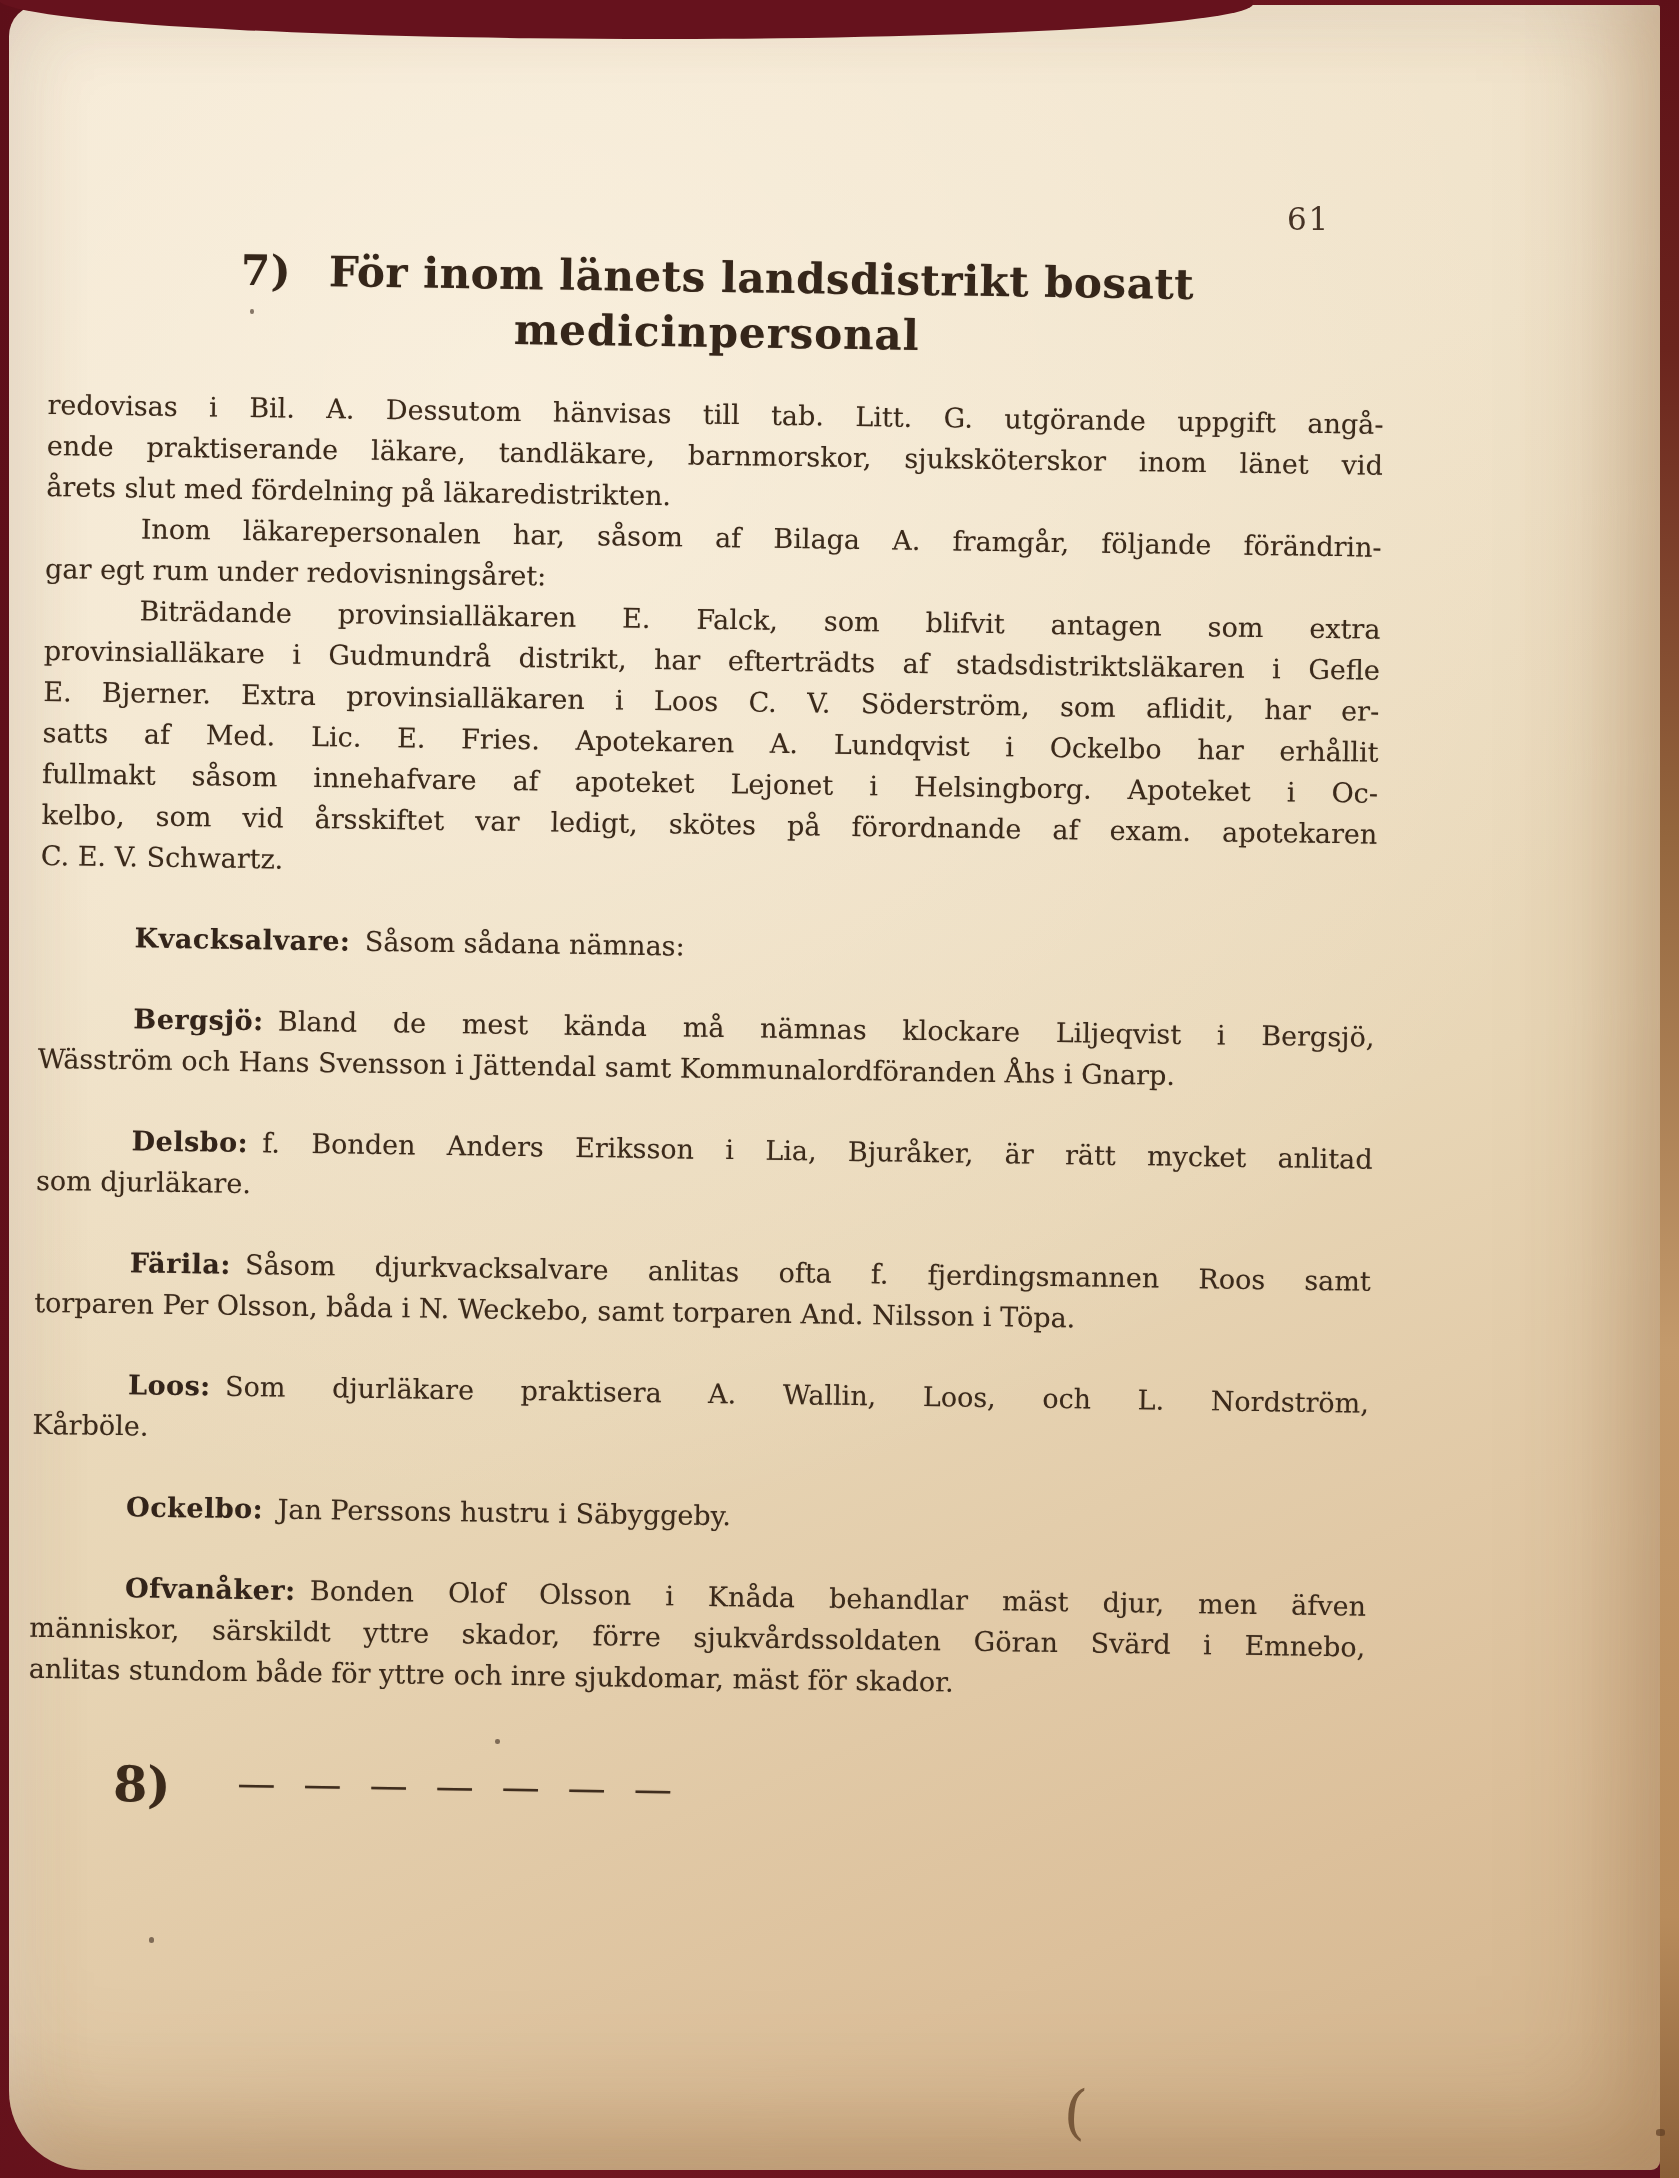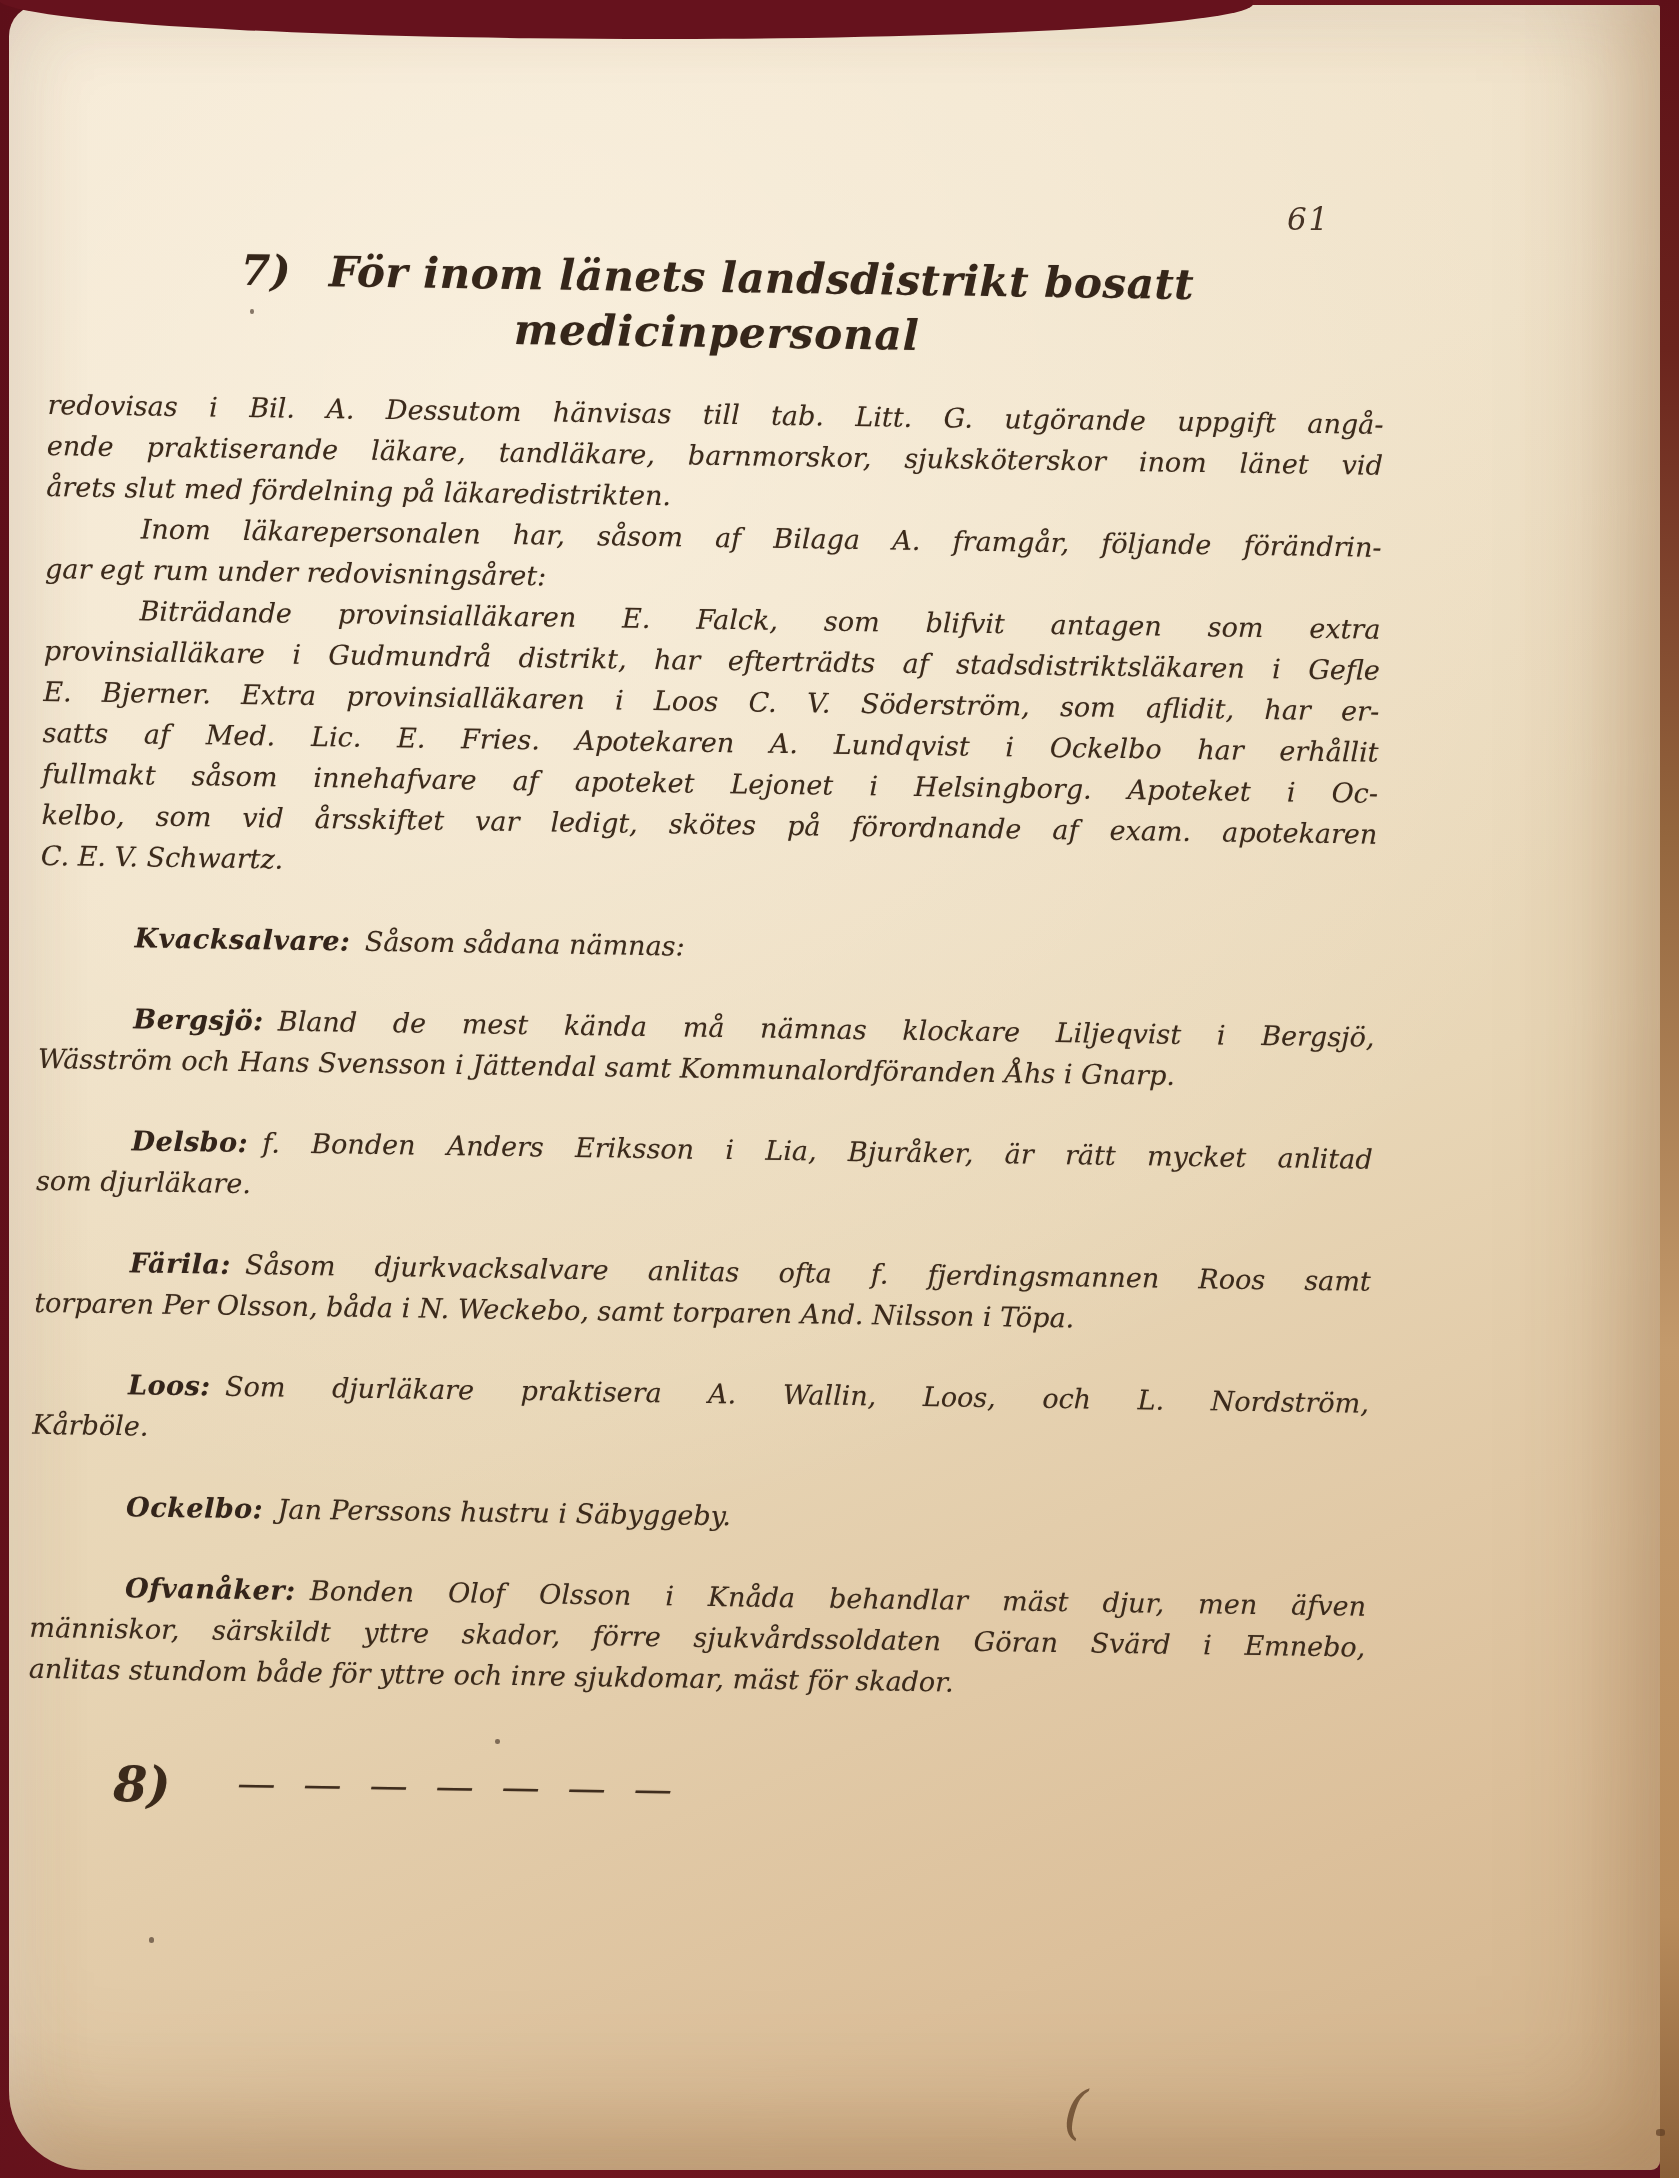--- a/index.html
+++ b/index.html
@@ -17,21 +17,20 @@
   .paper {
     position: absolute; left: 9px; top: 5.4px; right: 20px; bottom: 8px;
     border-radius: 31px 2.7px 9px 79px;
     background:
       radial-gradient(130% 95% at 30% 18%, rgba(255,248,235,0.55), rgba(255,248,235,0) 55%),
       linear-gradient(158deg, #f3e7d2 0%, #efe1c7 32%, #e8d6b6 58%, #dcc09b 84%, #d1b28a 100%);
     box-shadow:
       inset 0 0 81px rgba(130,85,45,0.20),
       inset -50px -59px 135px -27px rgba(133,87,45,0.38),
       inset 20px 14.4px 63px -21.6px rgba(255,251,242,0.65);
-    font-style: italic;
   }
   .top-curve {
     position: absolute; top: -6.3px; left: -10.8px; width: 76%; height: 40px;
     background: #66121d;
     border-radius: 0 0 48% 54% / 0 0 36px 41px;
   }
   .page-number {
     position: absolute; left: 1278px; top: 196px;
     font-size: 31px; color: #473426; letter-spacing: 1.8px;
   }

